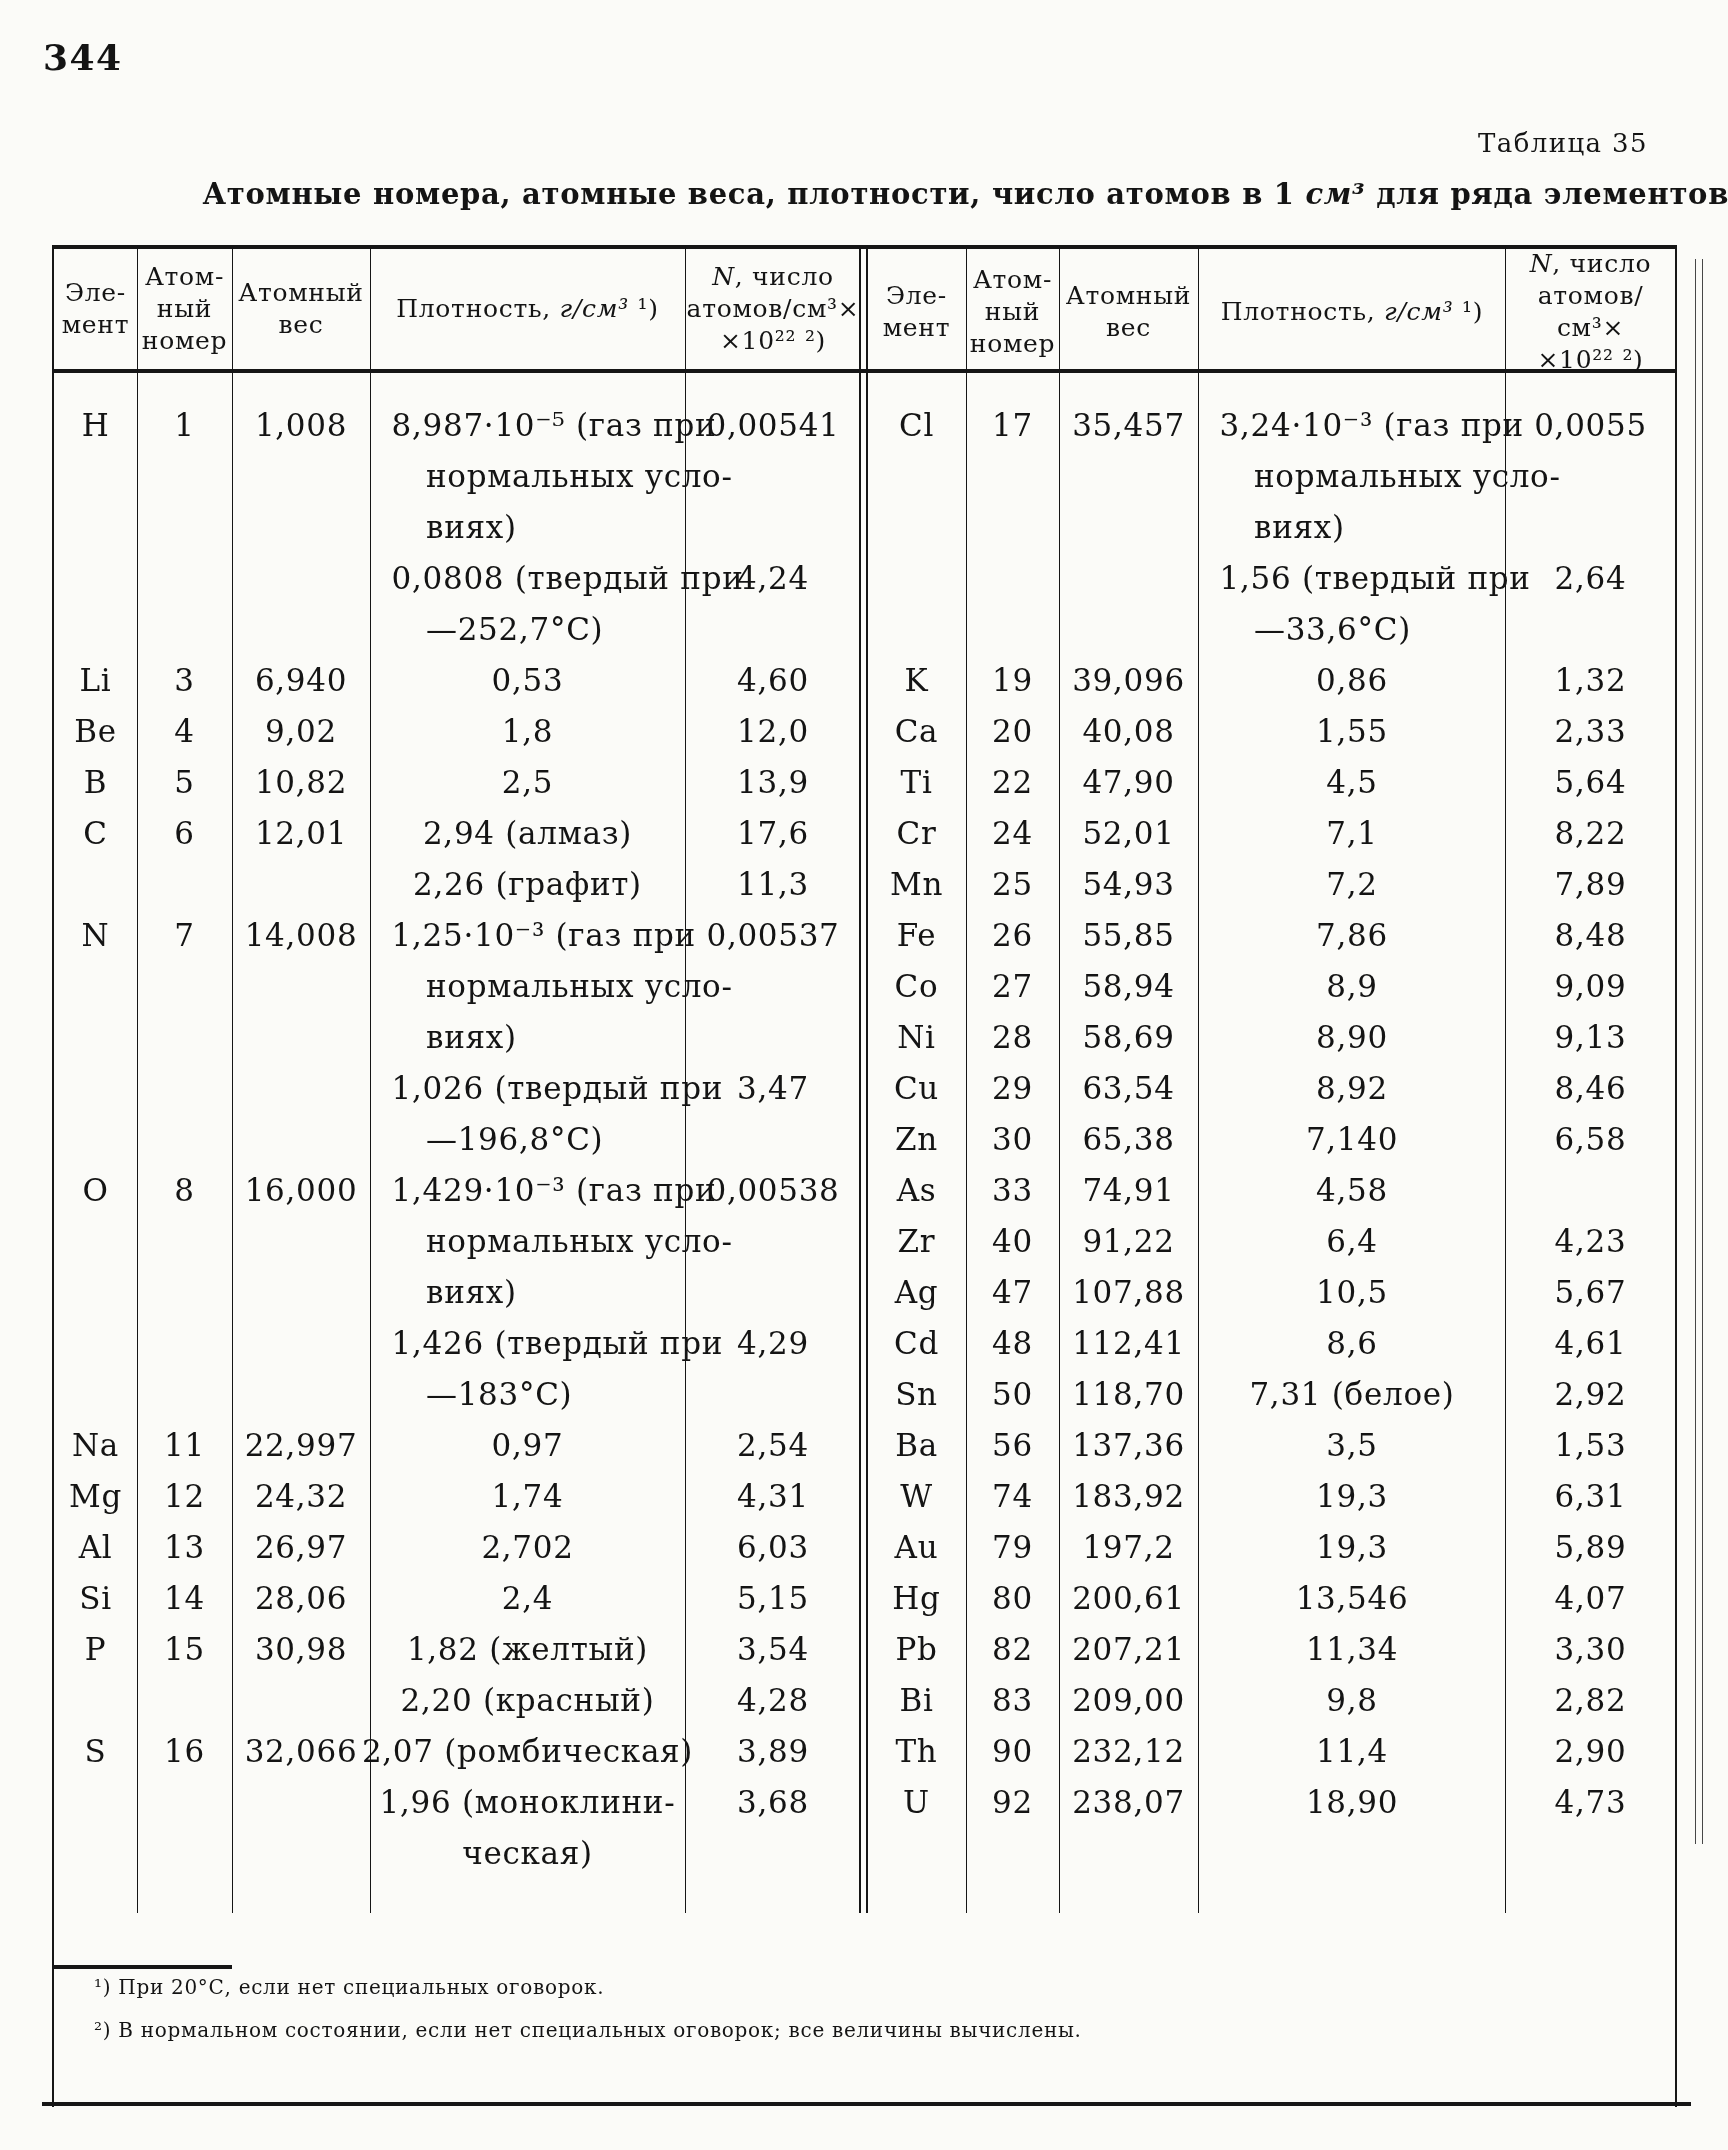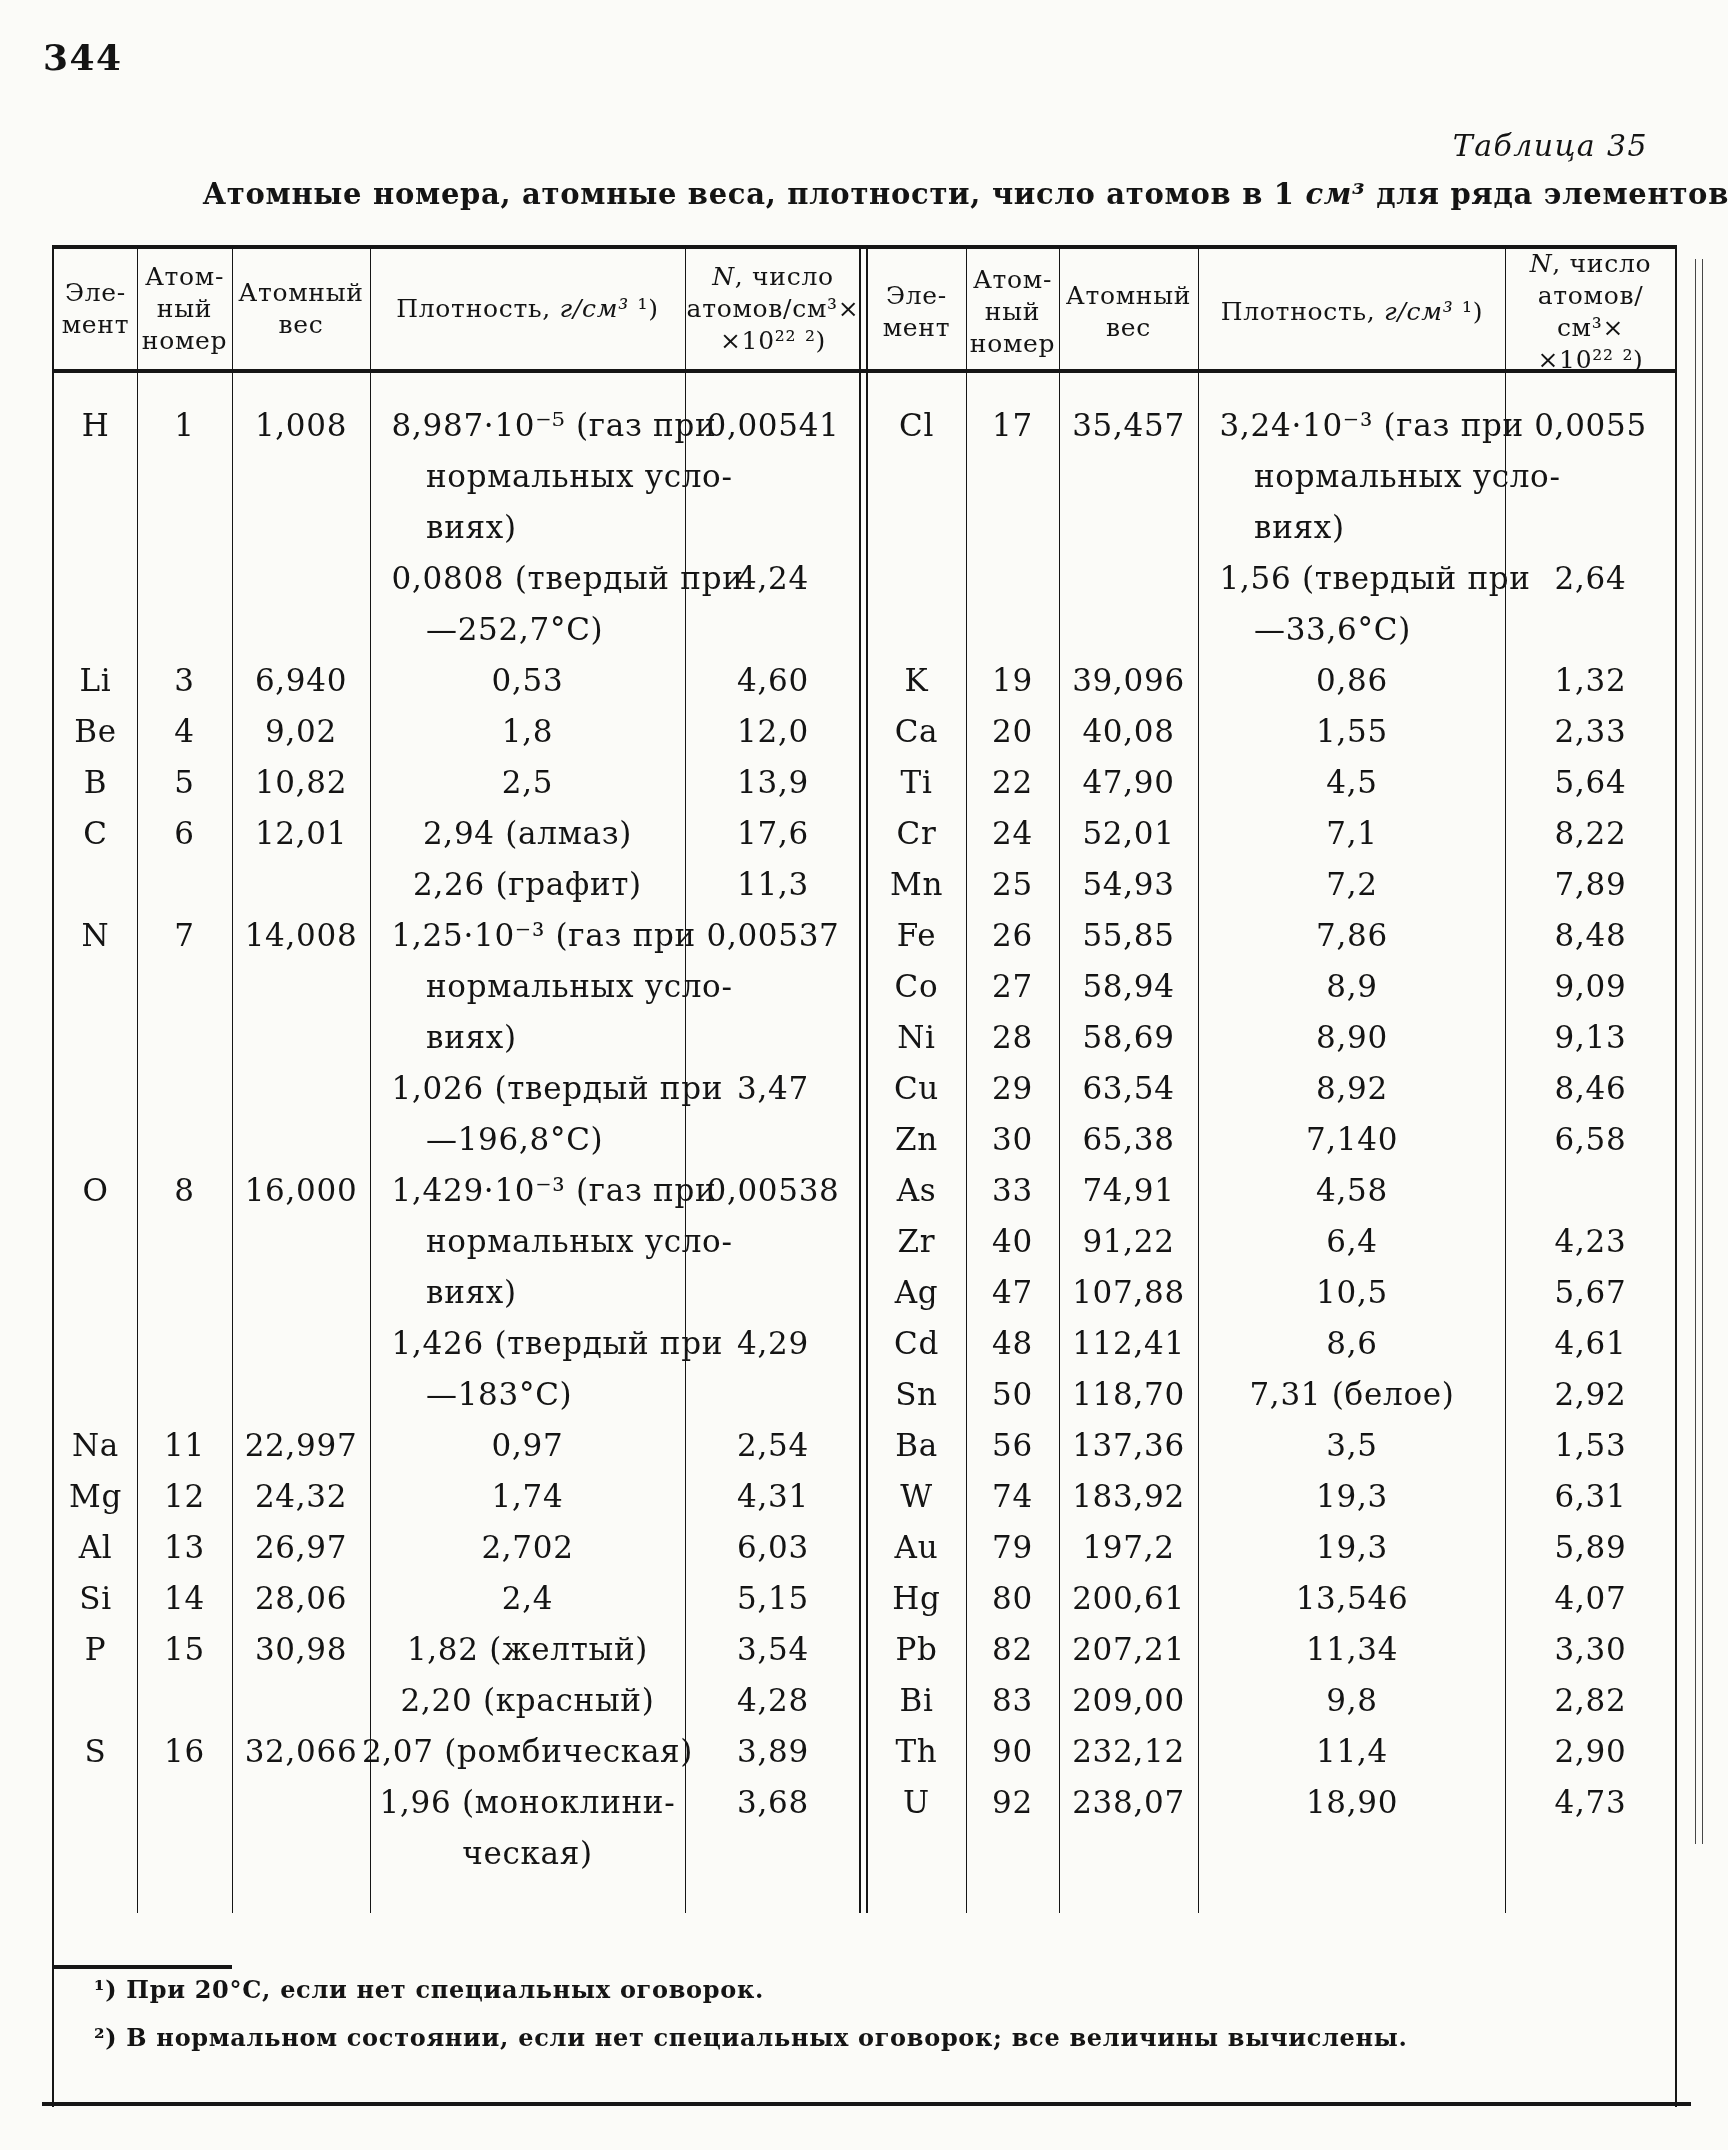--- a/index.html
+++ b/index.html
@@ -6,21 +6,21 @@
   body{
     width:1729px;height:2151px;
     background:#fbfbf8;
     font-family:"DejaVu Serif","Liberation Serif",serif;
     color:#141414;
     position:relative;
     overflow:hidden;
   }
   .page{position:absolute;inset:0;}
   .page-number{position:absolute;left:43px;top:36px;font-size:36px;font-weight:bold;letter-spacing:1.4px;}
-  .caption{position:absolute;right:81px;top:128px;font-size:30px;font-style:italic;letter-spacing:1.4px;}
+  .caption{position:absolute;right:81px;top:128px;font-size:26px;letter-spacing:1.4px;}
   .title{position:absolute;left:0;top:177px;width:1729px;padding-left:61px;box-sizing:border-box;
          text-align:right;font-size:29px;font-weight:bold;letter-spacing:0.7px;}
   .title i{font-weight:bold;}
   
   .vline{position:absolute;width:2.2px;background:#161616;}
   .hline{position:absolute;height:3.6px;background:#161616;}
   .edge-line{position:absolute;width:1.4px;background:#474747;}
   
   .thead{position:absolute;display:grid;height:121px;top:248px;}
   .thead-left{left:54px;width:807px;grid-template-columns:83px 95px 138px 315px 176px;}
@@ -33,21 +33,21 @@
   .tbody-left{left:54px;width:807px;}
   .tbody-right{left:867px;width:807px;}
   .trow{display:grid;height:51px;}
   .tbody-left .trow{grid-template-columns:83px 95px 138px 315px 176px;}
   .tbody-right .trow{grid-template-columns:99px 93px 139px 308px 169px;}
   .tcell{display:flex;align-items:center;justify-content:center;
          font-size:31px;letter-spacing:0.7px;white-space:nowrap;}
   .cell-density.da-l{justify-content:flex-start;padding-left:21.6px;}
   .cell-density.da-i{justify-content:flex-start;padding-left:56px;}
   
-  .footnotes{position:absolute;left:94px;top:1975px;font-size:24px;font-weight:bold;letter-spacing:0.7px;}
+  .footnotes{position:absolute;left:94px;top:1975px;font-size:20px;font-weight:normal;letter-spacing:0.7px;}
   .fn{margin-bottom:19px;}
 </style>
 </head>
 <body>
 
 <div class="page">
 
   <div class="page-number">344</div>
 
   <div class="caption"><span>Таблица 35</span></div>

